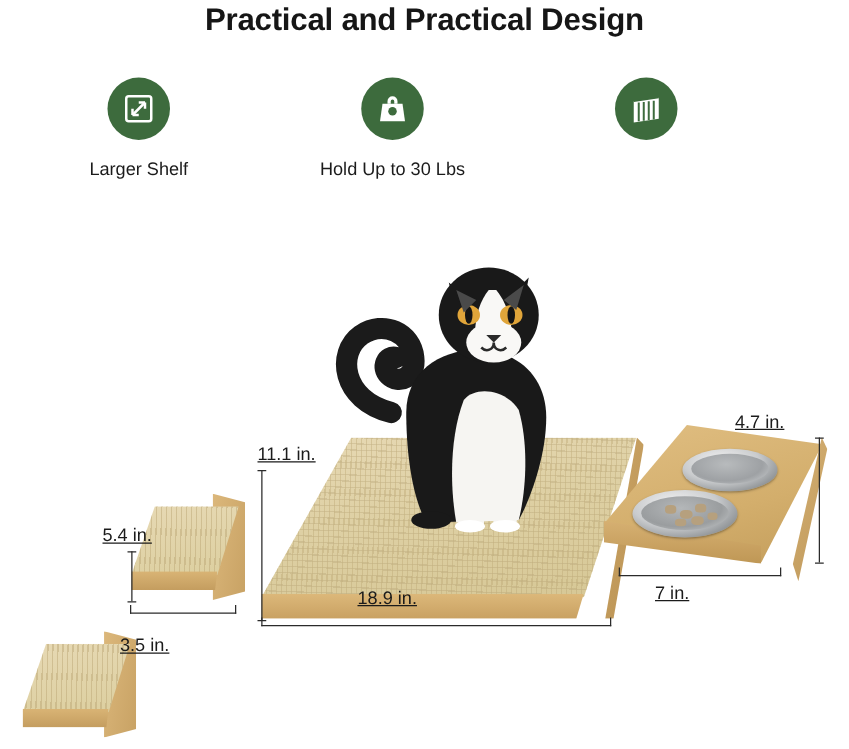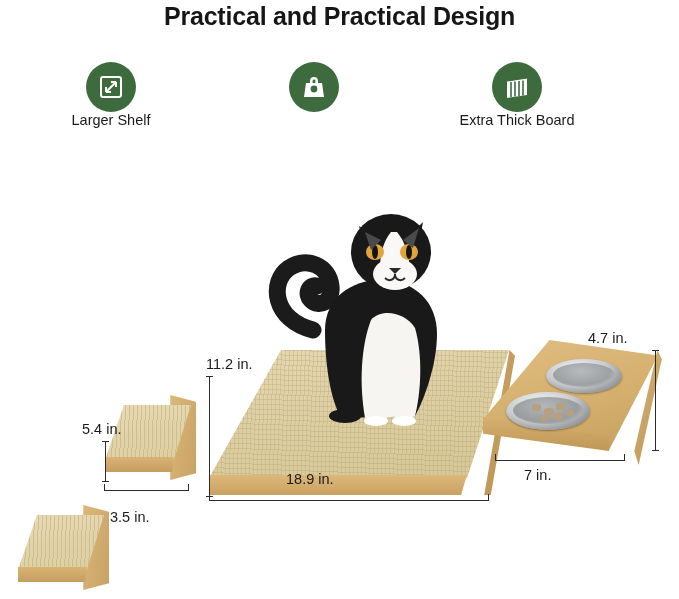--- a/index.html
+++ b/index.html
@@ -41,40 +41,42 @@
 
   .badge-circle {
     width: 50px;
     height: 50px;
     border-radius: 50%;
     background: #3d6b3d;
     margin: 0 auto;
     position: relative;
   }
   .badge-label {
+    margin-top: 16px;
     font-size: 14.5px;
     color: #1b1b1b;
     white-space: nowrap;
   }
   .badge-circle svg { display: block; position: absolute; top: 50%; left: 50%; transform: translate(-50%,-50%); }
 
   
   #scene {
     position: absolute;
     left: 0;
     top: 160px;
     width: 679px;
     height: 439px;
   }
 
   .dim-label {
     position: absolute;
     font-size: 14.5px;
     color: #1b1b1b;
     white-space: nowrap;
+    text-decoration: underline;
   }
 
   
   .rule {
     position: absolute;
     background: #2b2b2b;
   }
   .rule.h { height: 1px; }
   .rule.v { width: 1px; }
   .tick {
@@ -244,31 +246,31 @@
 </div>
 
 <div class="feature" id="feature-1">
   <div class="badge-circle">
     <svg width="30" height="30" viewBox="0 0 30 30">
       <path d="M7 11 L23 11 L25 25 L5 25 Z" fill="#ffffff"></path>
       <path d="M15 5 a4 4 0 0 1 4 4 v2 h-2.6 V9 a1.4 1.4 0 0 0 -2.8 0 v2 H11 V9 a4 4 0 0 1 4 -4 z" fill="#ffffff"></path>
       <circle cx="15" cy="17" r="3.4" fill="#3d6b3d"></circle>
     </svg>
   </div>
+  <div class="badge-label">Hold Up to 30 Lbs</div>
 </div>
 
 <div class="feature" id="feature-2">
   <div class="badge-circle">
     <svg width="28" height="28" viewBox="0 0 28 28">
       <path d="M4 8 L24 5 L24 22 L4 25 Z" fill="#ffffff"></path>
       <path d="M8 9 L8 24 M12 8.5 L12 23.5 M16 8 L16 23 M20 7.5 L20 22.5" stroke="#3d6b3d" stroke-width="1.6"></path>
       <path d="M4 8 L24 5" stroke="#3d6b3d" stroke-width="1.2"></path>
     </svg>
   </div>
-  <div class="badge-label">Extra Thick Board</div>
 </div>
 
 <div id="scene">
 
   <div id="shelf-main-top"></div>
   <div id="shelf-main-texture"></div>
   <div id="shelf-main-frontedge"></div>
   <div id="shelf-main-rightedge"></div>
 
   <div id="feeder-board"></div>
@@ -321,36 +323,36 @@
     <ellipse cx="120" cy="82" rx="3" ry="7" fill="#141414"></ellipse>
     <ellipse cx="154" cy="82" rx="3" ry="7" fill="#141414"></ellipse>
 
     <path d="M134 98 L146 98 L140 104 Z" fill="#2a2a2a"></path>
     <path d="M140 104 C140 110 134 112 130 108 M140 104 C140 110 146 112 150 108" fill="none" stroke="#2a2a2a" stroke-width="2"></path>
 
     <path d="M110 62 L116 80 L126 70 Z" fill="#4a4a4a"></path>
     <path d="M164 58 L158 78 L148 70 Z" fill="#4a4a4a"></path>
   </svg>
 
-  <div class="dim-label" style="left:206px; top:196px;">11.2 in.</div>
+  <div class="dim-label" style="left:206px; top:196px;">11.1 in.</div>
   <div class="rule v" style="left:209px; top:216px; height:120px;"></div>
   <div class="tick h" style="left:206px; top:216px;"></div>
   <div class="tick h" style="left:206px; top:336px;"></div>
 
   <div class="dim-label" style="left:286px; top:311px;">18.9 in.</div>
   <div class="rule h" style="left:209px; top:340px; width:280px;"></div>
   <div class="tick v" style="left:209px; top:334px;"></div>
   <div class="tick v" style="left:488px; top:334px;"></div>
 
   <div class="dim-label" style="left:82px; top:261px;">5.4 in.</div>
   <div class="rule v" style="left:105px; top:281px; height:40px;"></div>
   <div class="tick h" style="left:102px; top:281px;"></div>
   <div class="tick h" style="left:102px; top:321px;"></div>
 
-  <div class="dim-label" style="left:110px; top:349px;">3.5 in.</div>
+  <div class="dim-label" style="left:96px; top:349px;">3.5 in.</div>
   <div class="rule h" style="left:104px; top:330px; width:85px;"></div>
   <div class="tick v" style="left:104px; top:324px;"></div>
   <div class="tick v" style="left:188px; top:324px;"></div>
 
   <div class="dim-label" style="left:588px; top:170px;">4.7 in.</div>
   <div class="rule v" style="left:655px; top:190px; height:100px;"></div>
   <div class="tick h" style="left:652px; top:190px;"></div>
   <div class="tick h" style="left:652px; top:290px;"></div>
 
   <div class="dim-label" style="left:524px; top:307px;">7 in.</div>

